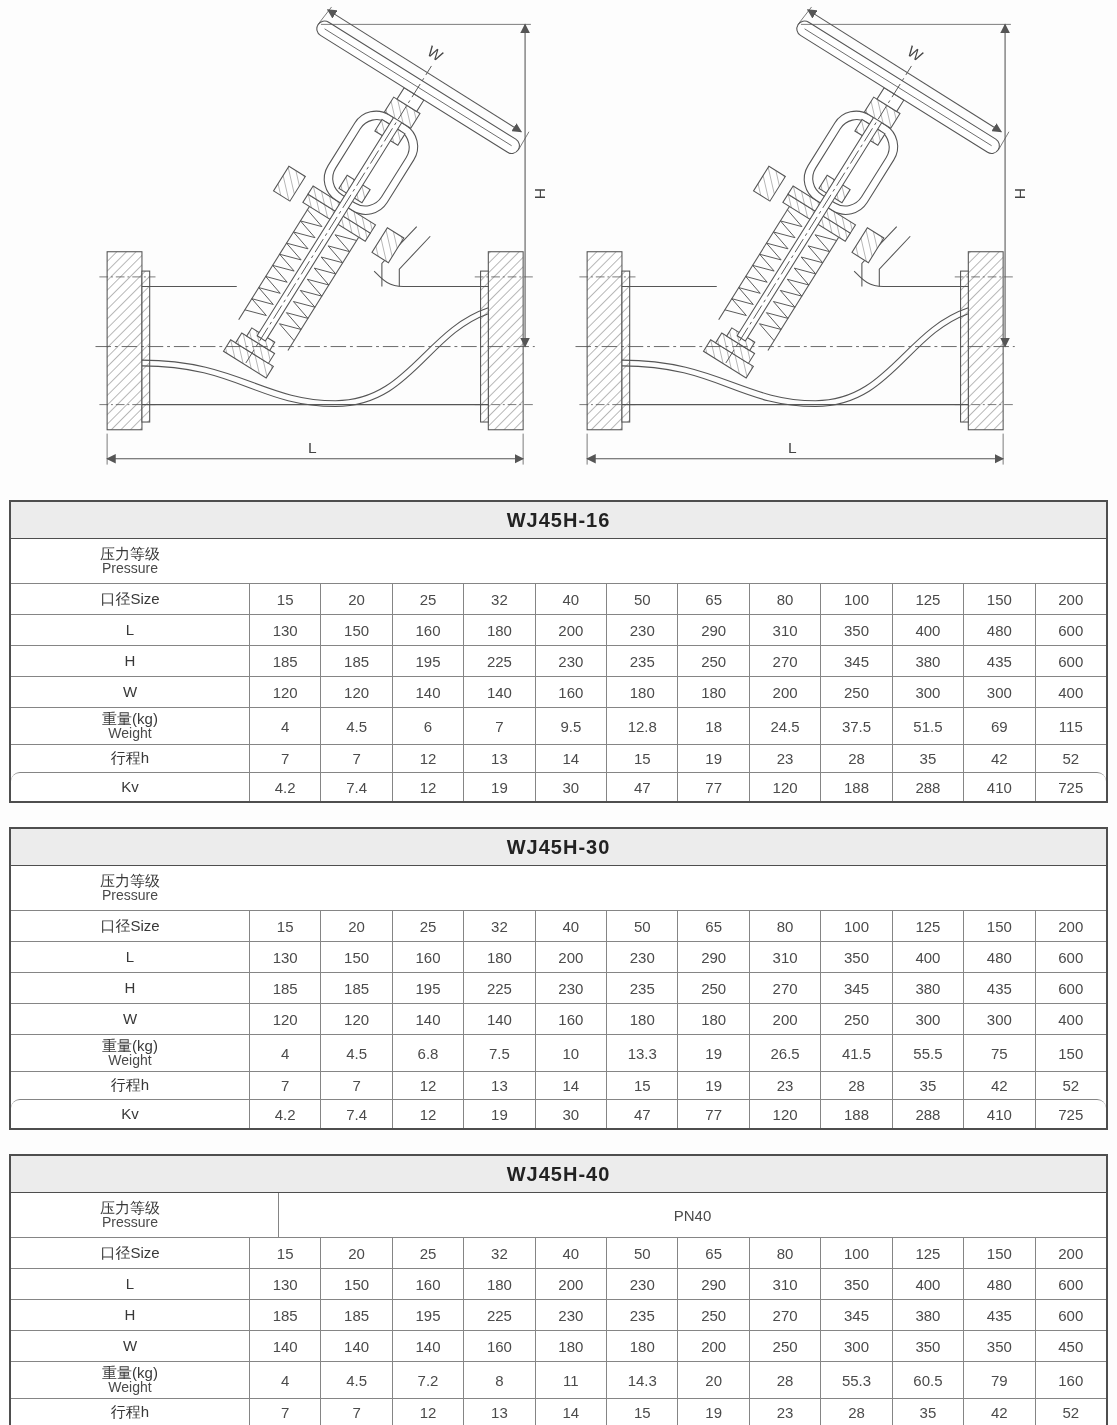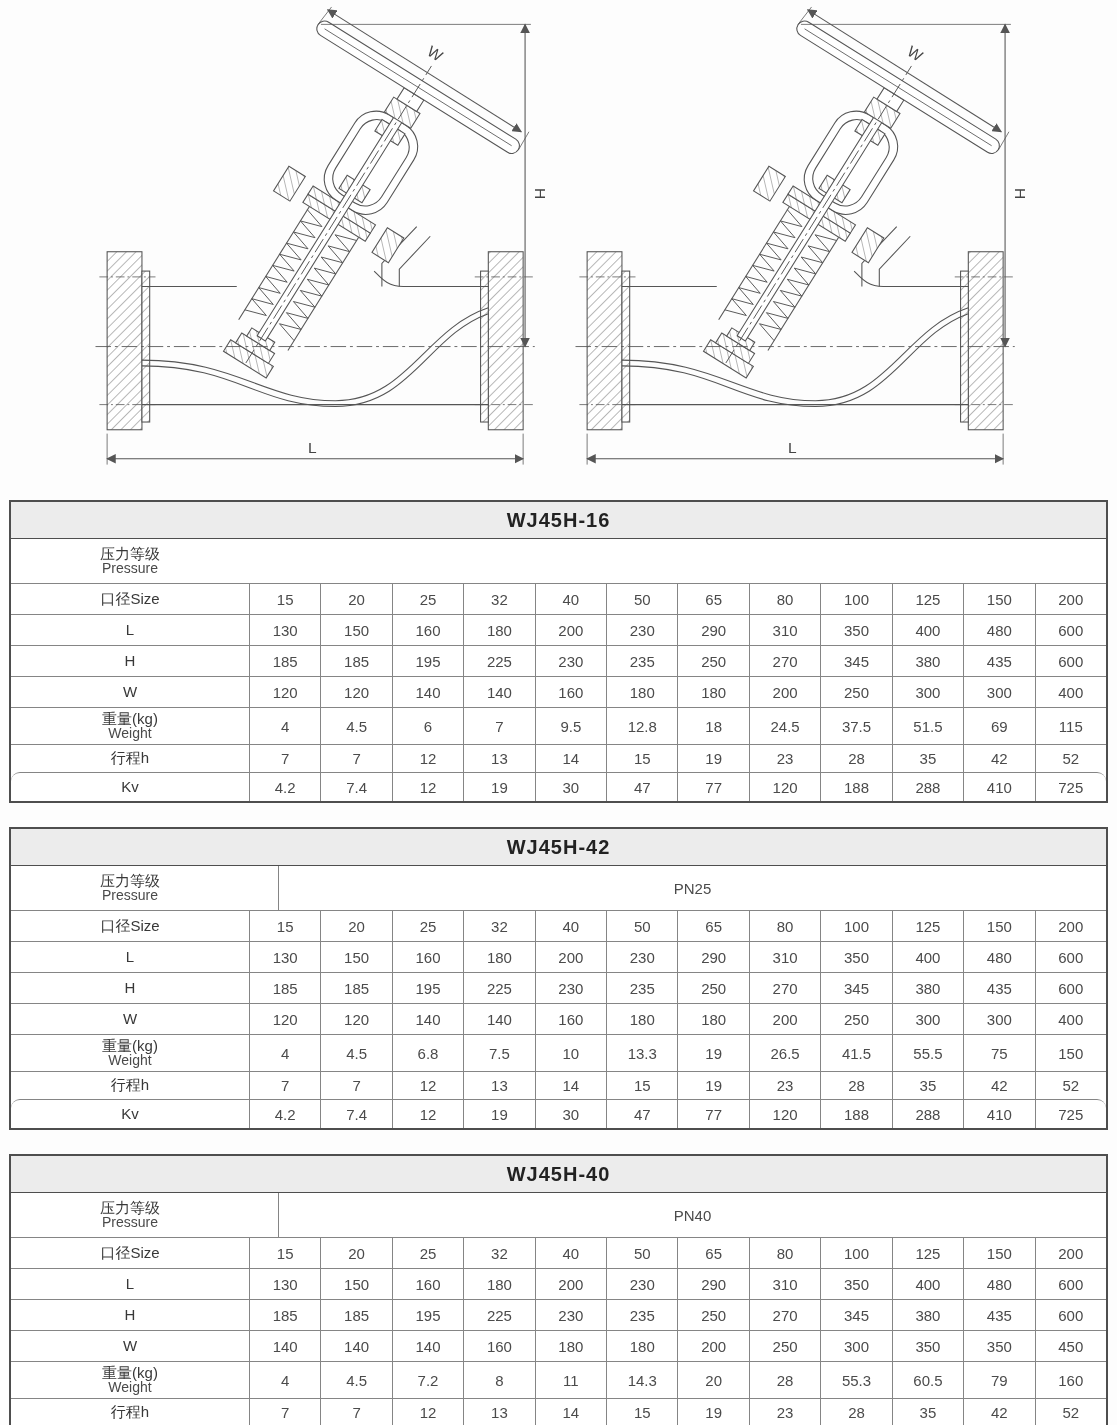--- a/index.html
+++ b/index.html
@@ -310,28 +310,27 @@
           <div class="cell">77</div>
           <div class="cell">120</div>
           <div class="cell">188</div>
           <div class="cell">288</div>
           <div class="cell">410</div>
           <div class="cell">725</div>
         </div>
       </div>
       <div class="table-card">
         <div class="r-title">
-          <div class="title-text">WJ45H-42</div>
+          <div class="title-text">WJ45H-30</div>
         </div>
         <div class="row r-press">
           <div class="cell lbl">
             <span>压力等级</span>
             <span class="sub">Pressure</span>
           </div>
-          <div class="cell span12">PN25</div>
         </div>
         <div class="row r-size">
           <div class="cell lbl">口径Size</div>
           <div class="cell">15</div>
           <div class="cell">20</div>
           <div class="cell">25</div>
           <div class="cell">32</div>
           <div class="cell">40</div>
           <div class="cell">50</div>
           <div class="cell">65</div>

